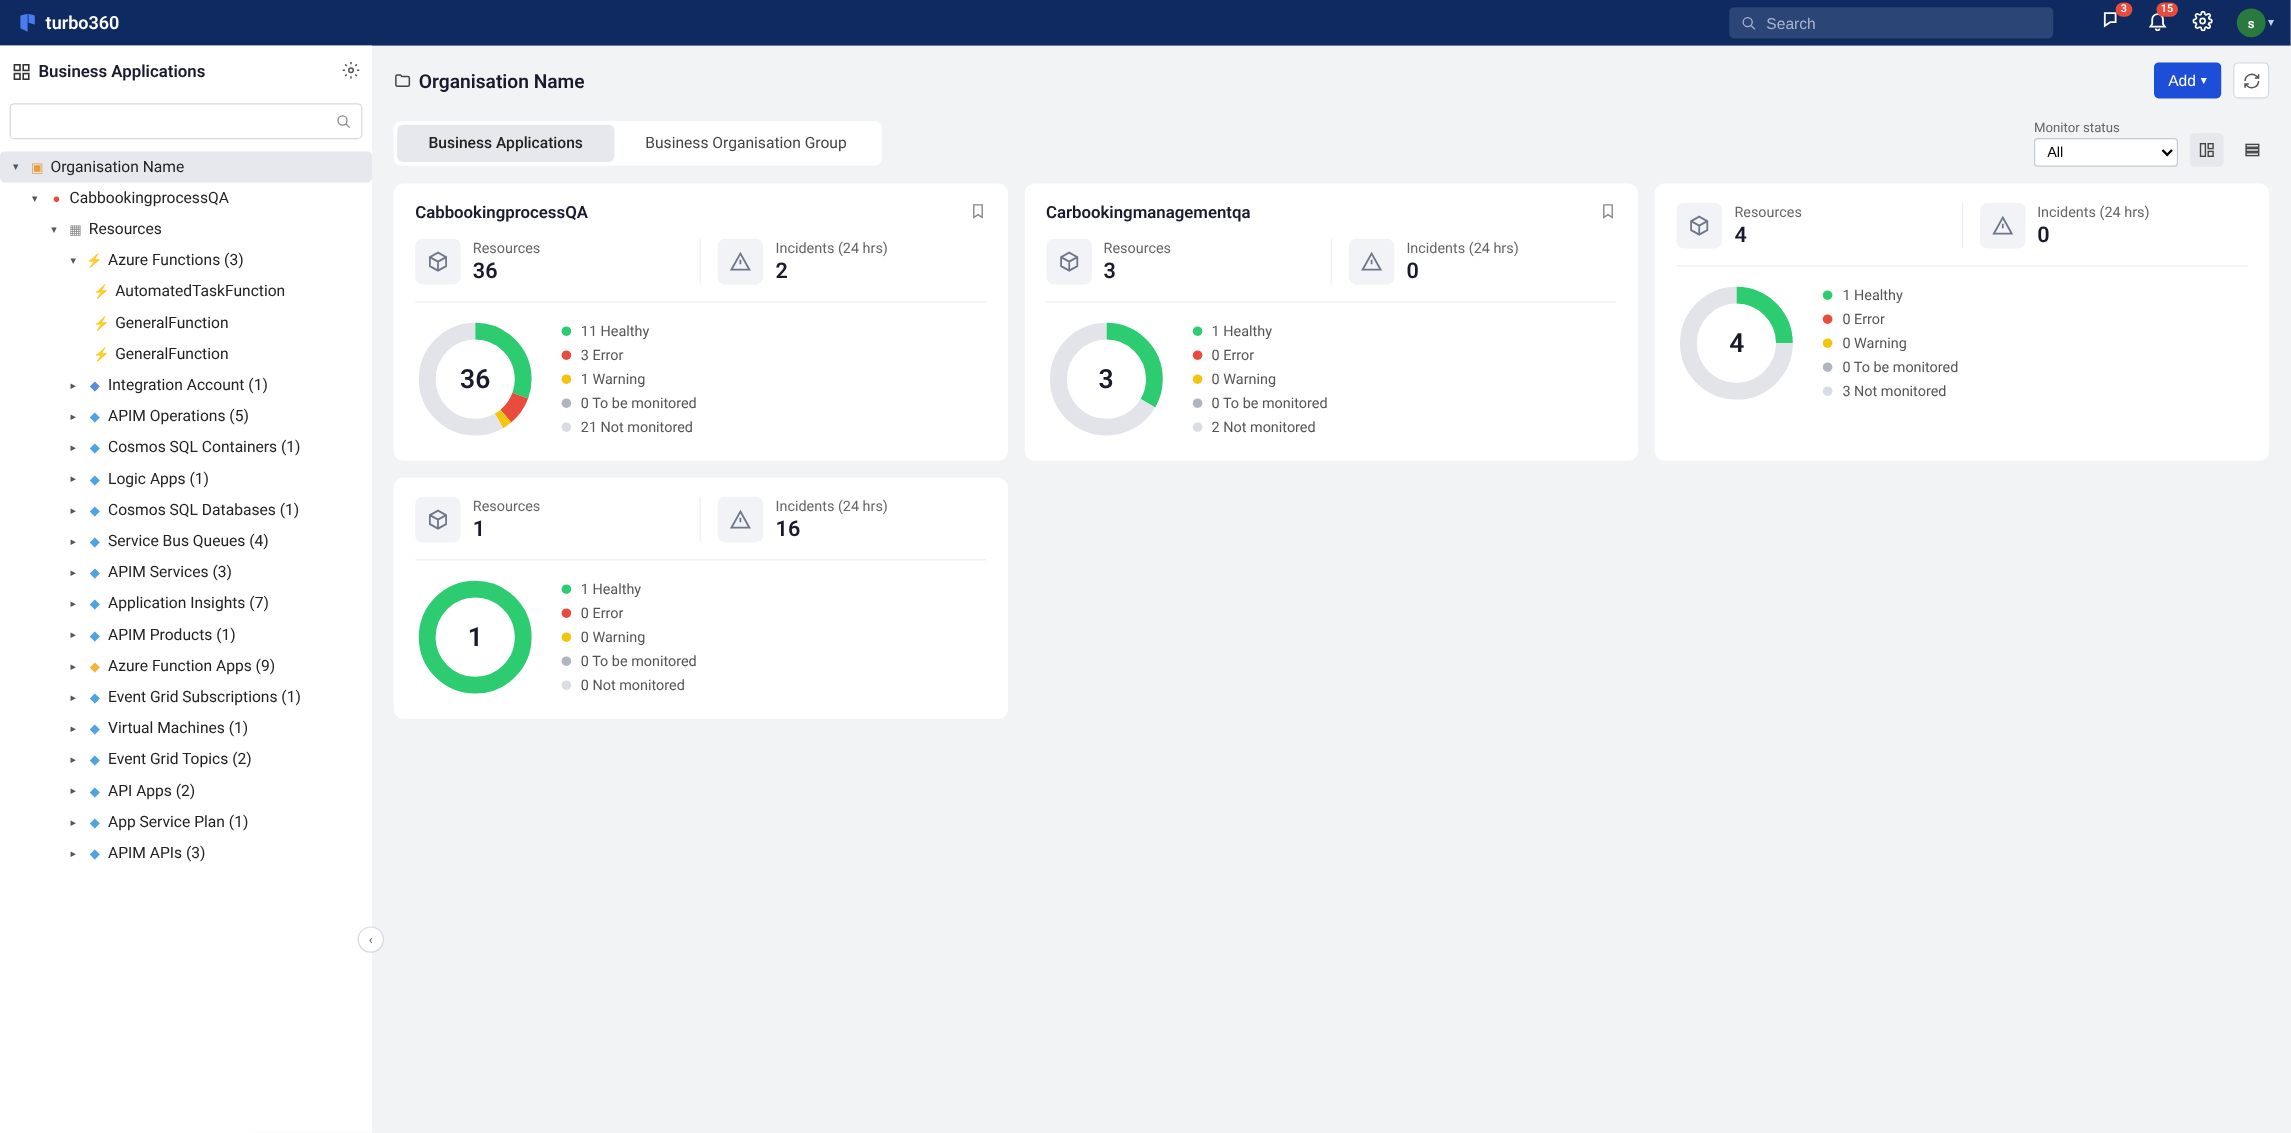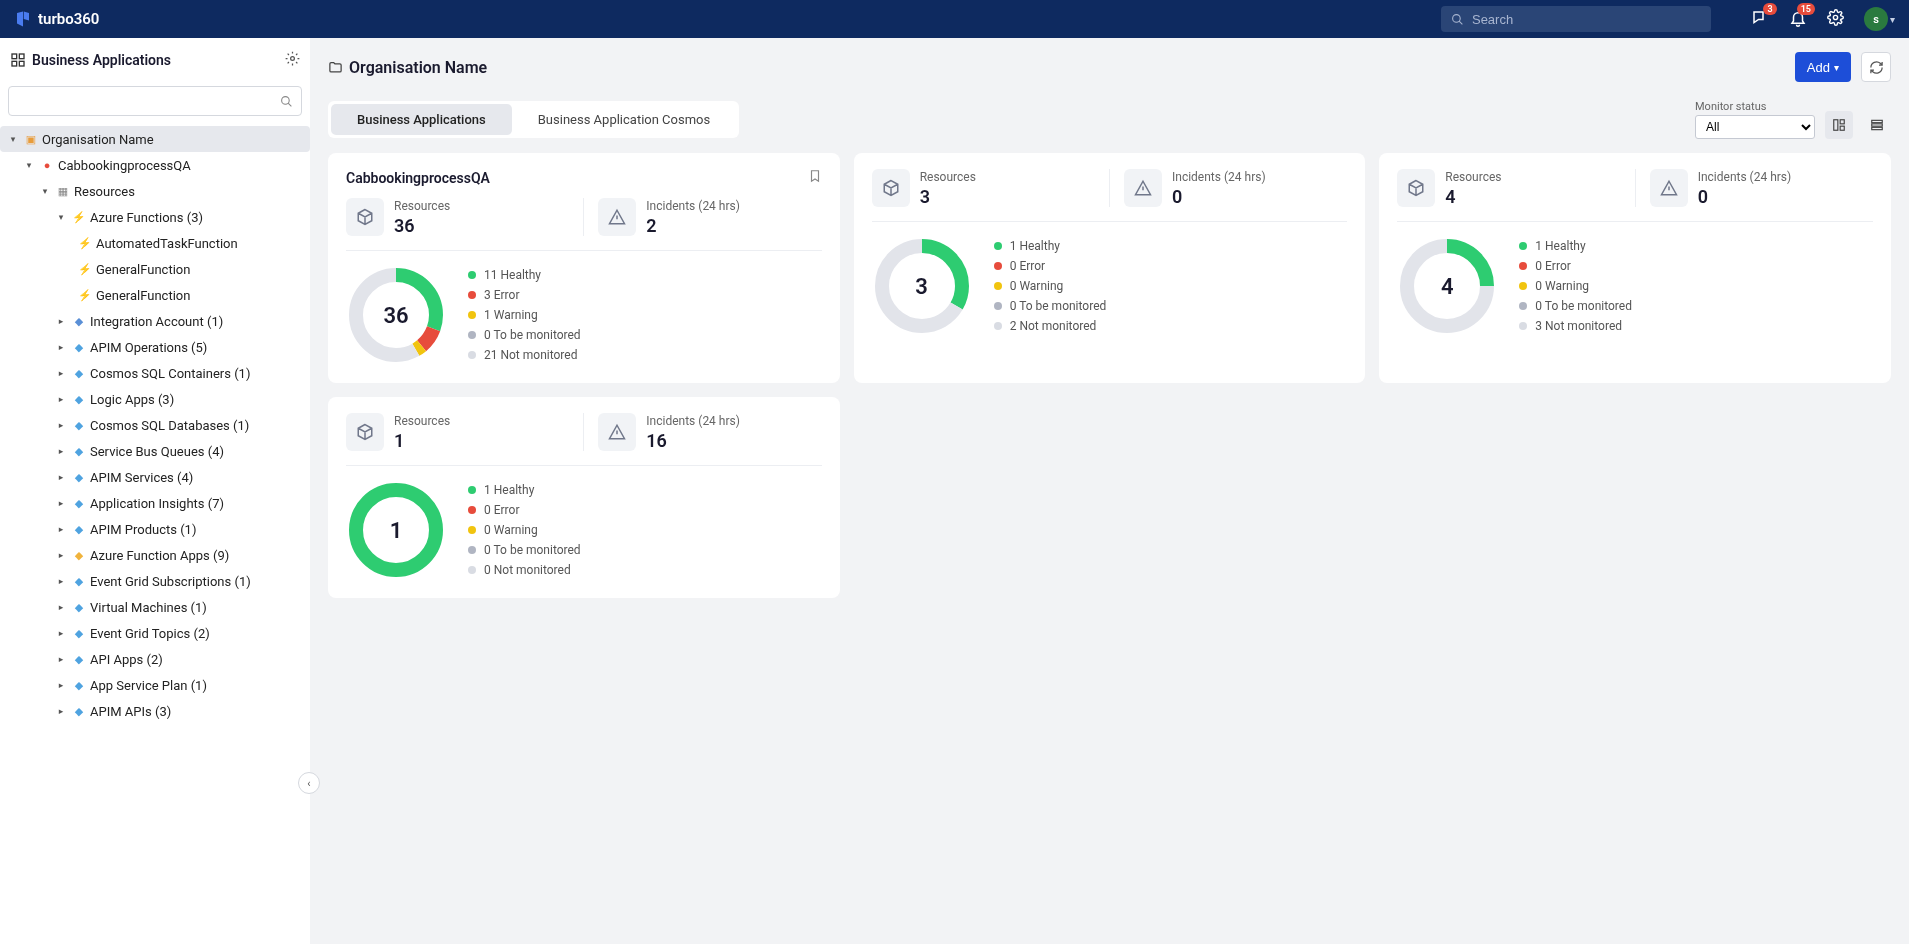--- a/index.html
+++ b/index.html
@@ -205,36 +205,36 @@
             <span class="label">APIM Operations (5)</span>
           </div>
           <div class="tree-row pad-3">
             <span class="chev">▸</span>
             <span class="node-icon" style="color:#4fa3e0">◆</span>
             <span class="label">Cosmos SQL Containers (1)</span>
           </div>
           <div class="tree-row pad-3">
             <span class="chev">▸</span>
             <span class="node-icon" style="color:#4fa3e0">◆</span>
-            <span class="label">Logic Apps (3)</span>
+            <span class="label">Logic Apps (1)</span>
           </div>
           <div class="tree-row pad-3">
             <span class="chev">▸</span>
             <span class="node-icon" style="color:#4fa3e0">◆</span>
             <span class="label">Cosmos SQL Databases (1)</span>
           </div>
           <div class="tree-row pad-3">
             <span class="chev">▸</span>
             <span class="node-icon" style="color:#4fa3e0">◆</span>
             <span class="label">Service Bus Queues (4)</span>
           </div>
           <div class="tree-row pad-3">
             <span class="chev">▸</span>
             <span class="node-icon" style="color:#4fa3e0">◆</span>
-            <span class="label">APIM Services (4)</span>
+            <span class="label">APIM Services (3)</span>
           </div>
           <div class="tree-row pad-3">
             <span class="chev">▸</span>
             <span class="node-icon" style="color:#4fa3e0">◆</span>
             <span class="label">Application Insights (7)</span>
           </div>
           <div class="tree-row pad-3">
             <span class="chev">▸</span>
             <span class="node-icon" style="color:#4fa3e0">◆</span>
             <span class="label">APIM Products (1)</span>
@@ -296,21 +296,21 @@
           <svg width="15" height="15" viewBox="0 0 24 24" fill="none" stroke="#555" stroke-width="2">
               <path d="M3 12a9 9 0 0115-6.7L21 8M21 12a9 9 0 01-15 6.7L3 16M21 3v5h-5M3 21v-5h5"></path>
             </svg>
         </div>
       </div>
     </div>
 
     <div class="tabbar-row">
       <div class="tabbar">
         <div class="tab active">Business Applications</div>
-        <div class="tab">Business Application Cosmos</div>
+        <div class="tab">Business Organisation Group</div>
       </div>
       <div class="filter-wrap">
         <div class="filter-field">
           <span>Monitor status</span>
           <select>
             <option>All</option>
           </select>
         </div>
         <div class="view-btn">
           <svg width="14" height="14" viewBox="0 0 24 24" fill="none" stroke="#444" stroke-width="2">
@@ -392,20 +392,28 @@
                 <span>0 To be monitored</span>
               </div>
         <div class="legend-item">
                 <span class="dot c-nm"></span>
                 <span>21 Not monitored</span>
               </div>
       </div>
     </div>
         </div>
         <div class="card">
+    <div class="card-head">
+      <div class="card-title">Carbookingmanagementqa</div>
+      <div class="bookmark">
+        <svg width="14" height="14" viewBox="0 0 24 24" fill="none" stroke="#888" stroke-width="2">
+                <path d="M6 3h12v18l-6-4-6 4V3z"></path>
+              </svg>
+      </div>
+    </div>
     <div class="metric-row">
       <div class="metric-block">
         <div class="metric-icon">
                 <svg width="18" height="18" viewBox="0 0 24 24" fill="none" stroke="#70778a" stroke-width="2">
                   <path d="M12 2L3 7v10l9 5 9-5V7l-9-5zM3 7l9 5 9-5M12 12v10"></path>
                 </svg>
               </div>
         <div class="metric-text">
                 <div class="lbl">Resources</div>
                 <div class="val">3</div>

